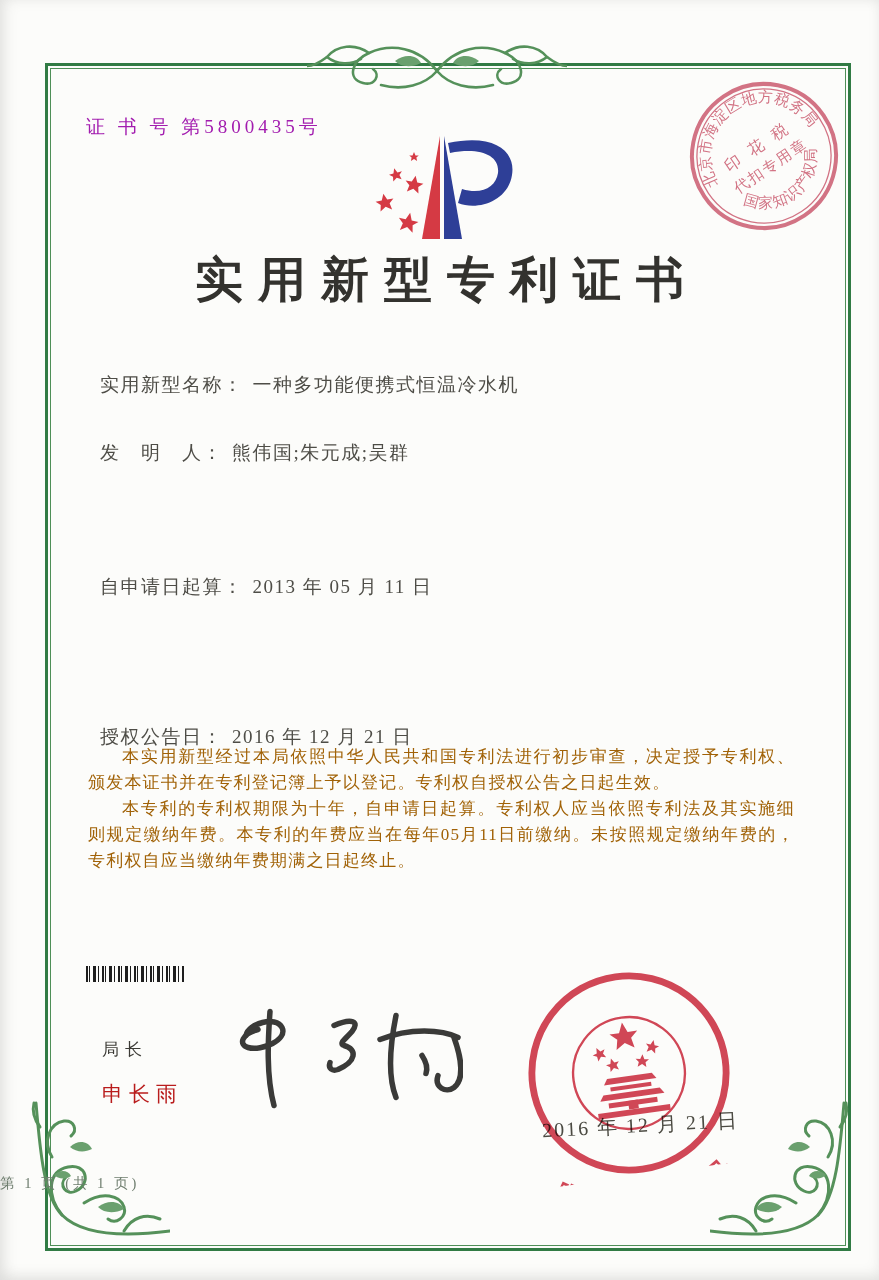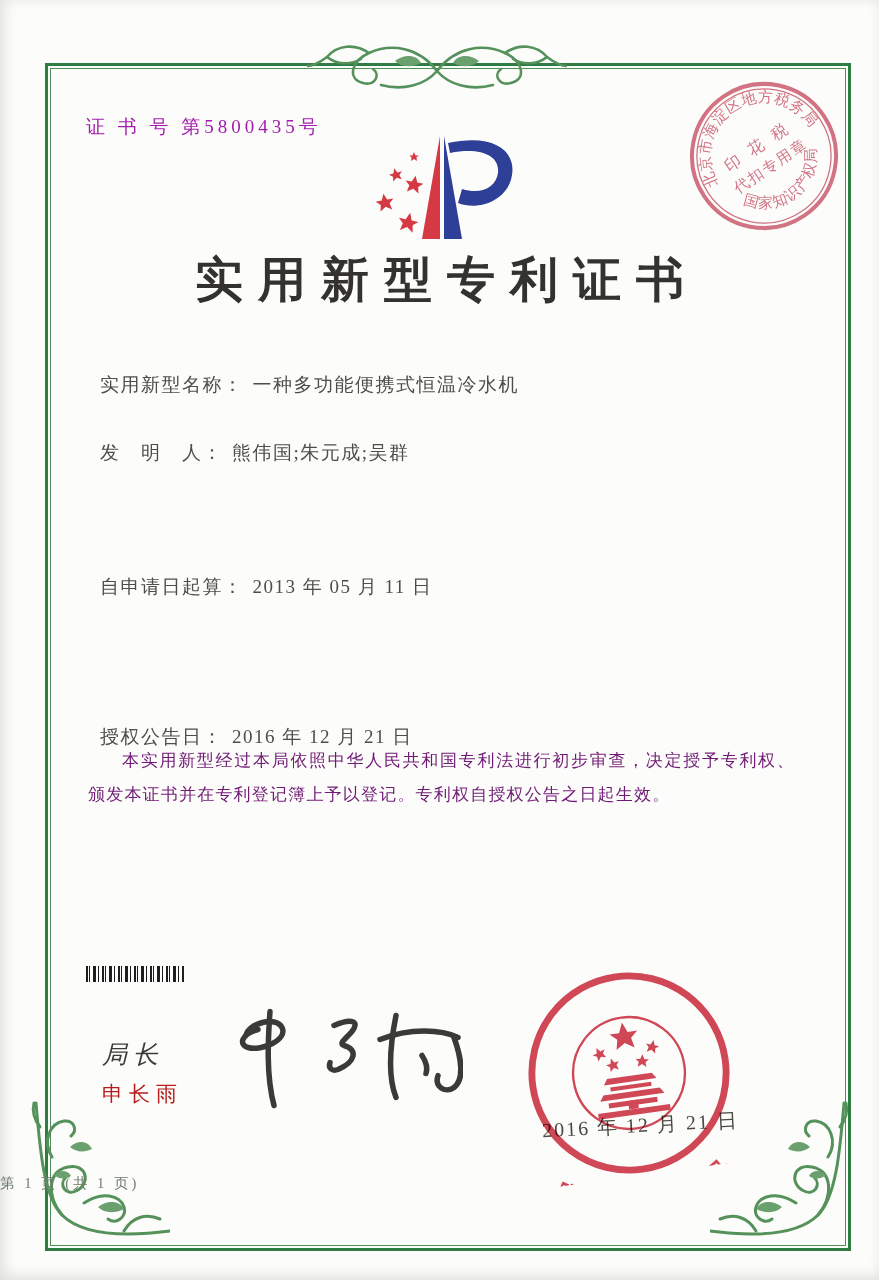--- a/index.html
+++ b/index.html
@@ -28,33 +28,33 @@
     font-size:48px;font-weight:700;letter-spacing:15px;color:#33322e;
     text-indent:15px;
   }
   .field{
     position:absolute;left:100px;font-size:19px;color:#4e4d47;
     letter-spacing:1.5px;white-space:nowrap;
   }
   .field .value{margin-left:9px;}
   .paras{
     position:absolute;left:88px;top:744px;width:707px;
-    font-size:17px;line-height:34px;color:#701a75;
+    font-size:17px;line-height:26px;color:#a16207;
     text-align:justify;letter-spacing:1.2px;
   }
   .paras p{margin:0;text-indent:2em;}
   .barcode{
     position:absolute;left:86px;top:966px;width:98px;height:16px;
     background:repeating-linear-gradient(90deg,
       #1e1e1e 0 2px,transparent 2px 3px,
       #1e1e1e 3px 4px,transparent 4px 7px,
       #1e1e1e 7px 10px,transparent 10px 12px,
       #1e1e1e 12px 13px,transparent 13px 16px);
   }
-  .signer-title{position:absolute;left:102px;top:1038px;font-size:25px;letter-spacing:6px;color:#3c3b36;font-style:italic;}
+  .signer-title{position:absolute;left:102px;top:1038px;font-size:17px;letter-spacing:6px;color:#3c3b36;}
   .signer-name{position:absolute;left:102px;top:1080px;font-size:21px;letter-spacing:6px;color:#b91c1c;}
   .signature{position:absolute;left:218px;top:1004px;width:245px;height:108px;}
   .seal-date{
     position:absolute;left:542px;top:1112px;z-index:3;
     font-size:20px;letter-spacing:2px;color:#4b4a42;transform:rotate(-3deg);
   }
   .main-seal{
     position:absolute;left:526px;top:970px;width:206px;height:206px;z-index:4;
     transform:rotate(-8deg);mix-blend-mode:multiply;opacity:.93;
   }
@@ -170,20 +170,21 @@
   </div>
   <div class="field" style="top:574px">
     <span class="label">自申请日起算：</span><span class="value">2013 年 05 月 11 日</span>
   </div>
   <div class="field" style="top:724px">
     <span class="label">授权公告日：</span><span class="value">2016 年 12 月 21 日</span>
   </div>
 
   <div class="paras">
     <p>本实用新型经过本局依照中华人民共和国专利法进行初步审查，决定授予专利权、颁发本证书并在专利登记簿上予以登记。专利权自授权公告之日起生效。</p>
+    <p>本专利的专利权期限为十年，自申请日起算。专利权人应当依照专利法及其实施细则规定缴纳年费。本专利的年费应当在每年05月11日前缴纳。未按照规定缴纳年费的，专利权自应当缴纳年费期满之日起终止。</p>
   </div>
 
   <div class="barcode"></div>
 
   <div class="signer-title">局长</div>
   <div class="signer-name">申长雨</div>
 
   <svg class="signature" viewBox="0 0 245 105">
     <g fill="none" stroke="#262624" stroke-width="5.5" stroke-linecap="round" opacity="0.9">
       <path d="M28,30 C30,18 58,10 64,22 C70,34 44,46 30,42 C20,39 24,28 40,24"></path>

